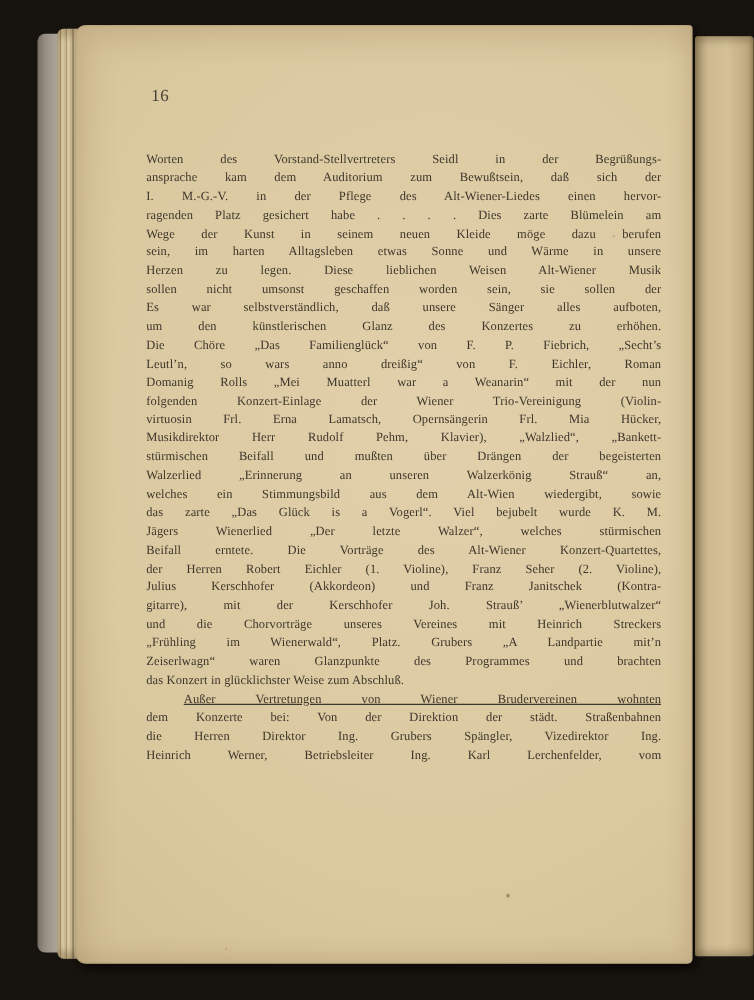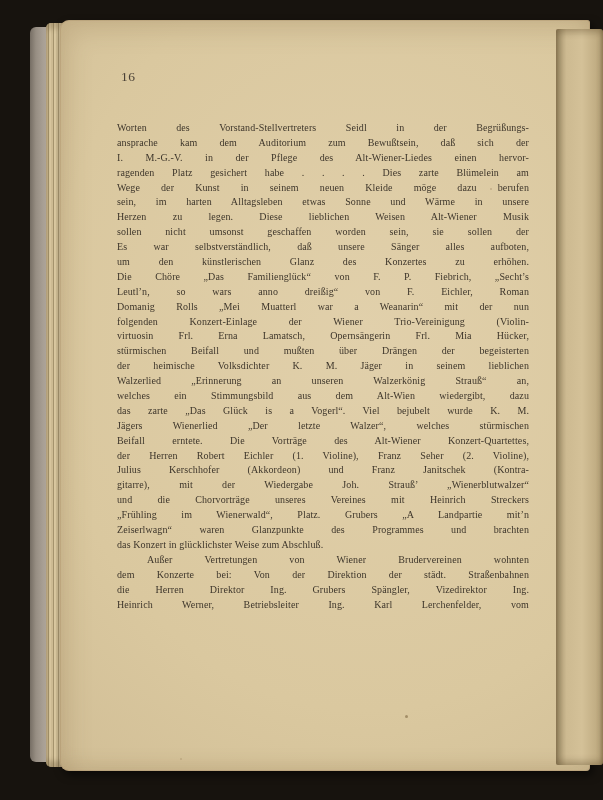--- a/index.html
+++ b/index.html
@@ -31,21 +31,20 @@
   .page{
     position:absolute;left:60px;top:20px;width:494px;height:751px;
     background:radial-gradient(120% 100% at 58% 42%,
       #e1d0ab 0%,#dac89f 50%,#cfbc94 82%,#c2ae85 100%);
     border-radius:9px 3px 4px 9px;
     box-shadow:
       inset 0 0 0 1px rgba(150,120,80,.22),
       inset 10px 12px 22px rgba(130,100,60,.18),
       inset -6px -8px 16px rgba(130,100,60,.15),
       3px 4px 8px rgba(0,0,0,.55);
-    padding-left: 36px;
   }
   
   .right-edge{
     position:absolute;left:556px;top:29px;width:47px;height:736px;
     background:linear-gradient(90deg,#9c8a65 0%,#cdba91 22%,#d4c198 55%,#bda97f 92%,#a8946c 100%);
     border-radius:2px 3px 3px 2px;
     box-shadow:inset 0 4px 6px rgba(80,60,30,.3), inset 0 -4px 6px rgba(80,60,30,.3);
   }
   .page-number{
     position:absolute;left:61px;top:49px;
@@ -55,21 +54,21 @@
     position:absolute;left:57px;top:101px;width:412px;
     font-size:10px;color:var(--ink);
     letter-spacing:.1px;
   }
   .line{
     height:14.9px;line-height:14.9px;overflow:hidden;
     text-align:justify;text-align-last:justify;
     text-rendering:optimizeLegibility;
   }
   .line.no-just{text-align-last:left;}
-  .line.indent{text-indent:30px;}
+  .line.indent{text-indent:30px;text-decoration:underline;}
   
   .speck{position:absolute;border-radius:50%;background:rgba(110,85,50,.5);}
   .speck.s1{left:345px;top:695px;width:3px;height:3px;}
   .speck.s2{left:430px;top:168px;width:2px;height:2px;opacity:.5;}
   .speck.s3{left:120px;top:738px;width:2px;height:2px;opacity:.4;}
 </style>
 </head>
 <body>
 
 <div class="scene">
@@ -86,30 +85,30 @@
         <div class="line">sein, im harten Alltagsleben etwas Sonne und Wärme in unsere</div>
         <div class="line">Herzen zu legen. Diese lieblichen Weisen Alt-Wiener Musik</div>
         <div class="line">sollen nicht umsonst geschaffen worden sein, sie sollen der</div>
         <div class="line">Es war selbstverständlich, daß unsere Sänger alles aufboten,</div>
         <div class="line">um den künstlerischen Glanz des Konzertes zu erhöhen.</div>
         <div class="line">Die Chöre „Das Familienglück“ von F. P. Fiebrich, „Secht’s</div>
         <div class="line">Leutl’n, so wars anno dreißig“ von F. Eichler, Roman</div>
         <div class="line">Domanig Rolls „Mei Muatterl war a Weanarin“ mit der nun</div>
         <div class="line">folgenden Konzert-Einlage der Wiener Trio-Vereinigung (Violin-</div>
         <div class="line">virtuosin Frl. Erna Lamatsch, Opernsängerin Frl. Mia Hücker,</div>
+        <div class="line">Musikdirektor Herr Rudolf Pehm, Klavier), „Walzlied“, „Bankett-</div>
         <div class="line">stürmischen Beifall und mußten über Drängen der begeisterten</div>
-        <div class="line">der heimische Volksdichter K. M. Jäger in seinem lieblichen</div>
         <div class="line">Walzerlied „Erinnerung an unseren Walzerkönig Strauß“ an,</div>
-        <div class="line">welches ein Stimmungsbild aus dem Alt-Wien wiedergibt, dazu</div>
+        <div class="line">welches ein Stimmungsbild aus dem Alt-Wien wiedergibt, sowie</div>
         <div class="line">das zarte „Das Glück is a Vogerl“. Viel bejubelt wurde K. M.</div>
         <div class="line">Jägers Wienerlied „Der letzte Walzer“, welches stürmischen</div>
         <div class="line">Beifall erntete. Die Vorträge des Alt-Wiener Konzert-Quartettes,</div>
         <div class="line">der Herren Robert Eichler (1. Violine), Franz Seher (2. Violine),</div>
         <div class="line">Julius Kerschhofer (Akkordeon) und Franz Janitschek (Kontra-</div>
-        <div class="line">gitarre), mit der Wiedergabe Joh. Strauß’ „Wienerblutwalzer“</div>
+        <div class="line">gitarre), mit der Kerschhofer Joh. Strauß’ „Wienerblutwalzer“</div>
         <div class="line">und die Chorvorträge unseres Vereines mit Heinrich Streckers</div>
         <div class="line">„Frühling im Wienerwald“, Platz. Grubers „A Landpartie mit’n</div>
         <div class="line">Zeiserlwagn“ waren Glanzpunkte des Programmes und brachten</div>
         <div class="line no-just">das Konzert in glücklichster Weise zum Abschluß.</div>
         <div class="line indent">Außer Vertretungen von Wiener Brudervereinen wohnten</div>
         <div class="line">dem Konzerte bei: Von der Direktion der städt. Straßenbahnen</div>
         <div class="line">die Herren Direktor Ing. Grubers Spängler, Vizedirektor Ing.</div>
         <div class="line">Heinrich Werner, Betriebsleiter Ing. Karl Lerchenfelder, vom</div>
       </div>
     <div class="speck s1"></div>

